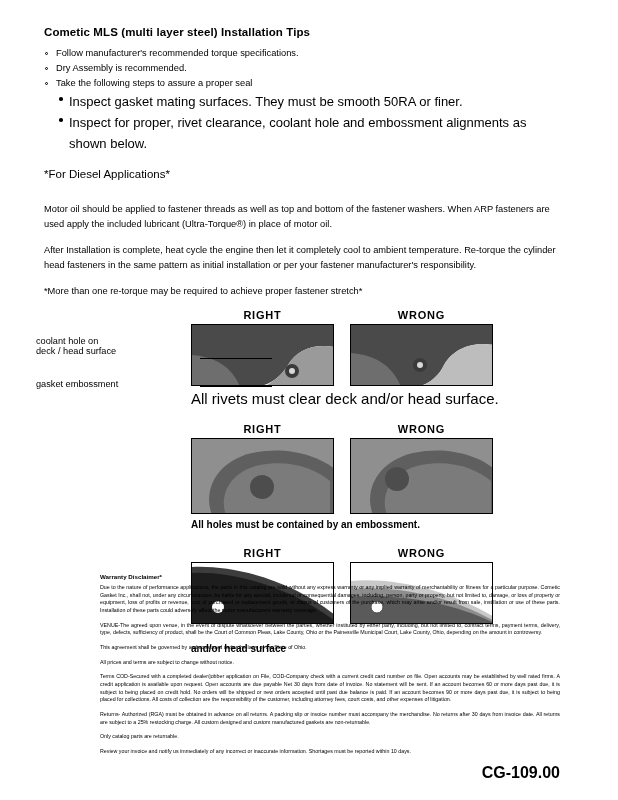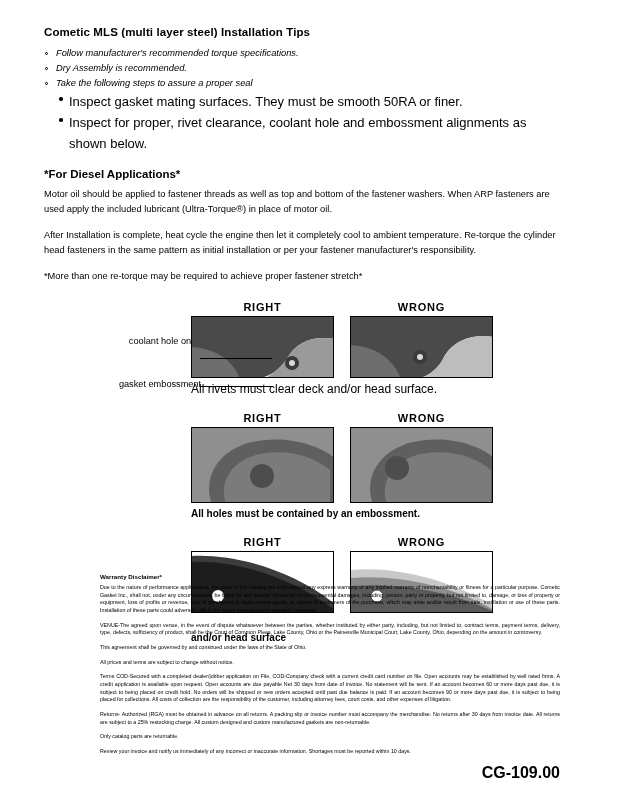--- a/index.html
+++ b/index.html
@@ -31,21 +31,20 @@
   ul.bullets {
     list-style: none;
     margin: 0;
     padding: 0;
   }
   ul.bullets > li {
     font-size: 9.3px;
     line-height: 1.62;
     padding-left: 12px;
     position: relative;
-    font-style: italic;
   }
   ul.bullets > li::before {
     content: "";
     position: absolute;
     left: 1px;
     top: 6px;
     width: 3px;
     height: 3px;
     border: 1px solid #000;
     border-radius: 50%;
@@ -67,33 +66,33 @@
     position: absolute;
     left: 1px;
     top: 6px;
     width: 3.5px;
     height: 3.5px;
     background: #000;
     border-radius: 50%;
   }
   h2.subtitle {
     font-size: 11.5px;
-    font-weight: bold;
-    margin: 14px 0 7px 0;
+    font-weight: normal;
+    margin: 14px 0 22px 0;
   }
   p.para {
     font-size: 9.3px;
     line-height: 1.62;
     margin: 0 0 11px 0;
   }
   p.para.last {
     margin-bottom: 0;
   }
   .figures {
-    margin-top: 16px;
+    margin-top: 9px;
   }
   .fig-row {
     display: flex;
     gap: 16px;
     justify-content: flex-start;
     padding-left: 147px;
   }
   .fig-cell {
     width: 143px;
   }
@@ -110,35 +109,35 @@
     border: 1px solid #000;
     box-sizing: border-box;
     background: #ffffff;
     position: relative;
     overflow: hidden;
   }
   .fig-box.tall {
     height: 76px;
   }
   .fig-caption {
-    font-size: 12px;
+    font-size: 15px;
     margin: 4px 0 0 0;
     padding-left: 147px;
   }
   .fig-caption.bold {
     font-weight: bold;
     font-size: 10px;
     line-height: 1.35;
   }
   .callouts {
     position: absolute;
-    left: 60px;
+    left: 36px;
     width: 200px;
     font-size: 9.2px;
-    text-align: center;
+    text-align: left;
   }
   .callout-line {
     position: absolute;
     height: 1px;
     background: #000;
   }
   .warranty {
     position: absolute;
     left: 100px;
     right: 44px;
@@ -272,20 +271,21 @@
       </div>
     </div>
     <p class="fig-caption bold">
       <br>
       <span>and/or head surface</span>
     </p>
   </div>
 
   <div class="callouts" style="top:336px;">
     <div>coolant hole on</div>
+    <div>deck / head surface</div>
   </div>
   <div class="callouts" style="top:379px;">
     <div>gasket embossment</div>
   </div>
   <div class="callout-line" style="left:200px; top:358px; width:72px;"></div>
   <div class="callout-line" style="left:200px; top:386px; width:72px;"></div>
 
   <div class="warranty">
     <h3>Warranty Disclaimer*</h3>
     <p>Due to the nature of performance applications, the parts in this catalog are sold without any express warranty or any implied warranty of merchantability or fitness for a particular purpose.  Cometic Gasket Inc., shall not, under any circumstances, be liable for any special, incidental or consequential damages, including, person, party or property, but not limited to, damage, or loss of property or equipment, loss of profits or revenue, cost of purchased or replacement goods, or claims of customers of the purchase, which may arise and/or result from sale, instillation or use of these parts.  Installation of these parts could adversely affect the motor manufacturers warranty coverage.</p>

